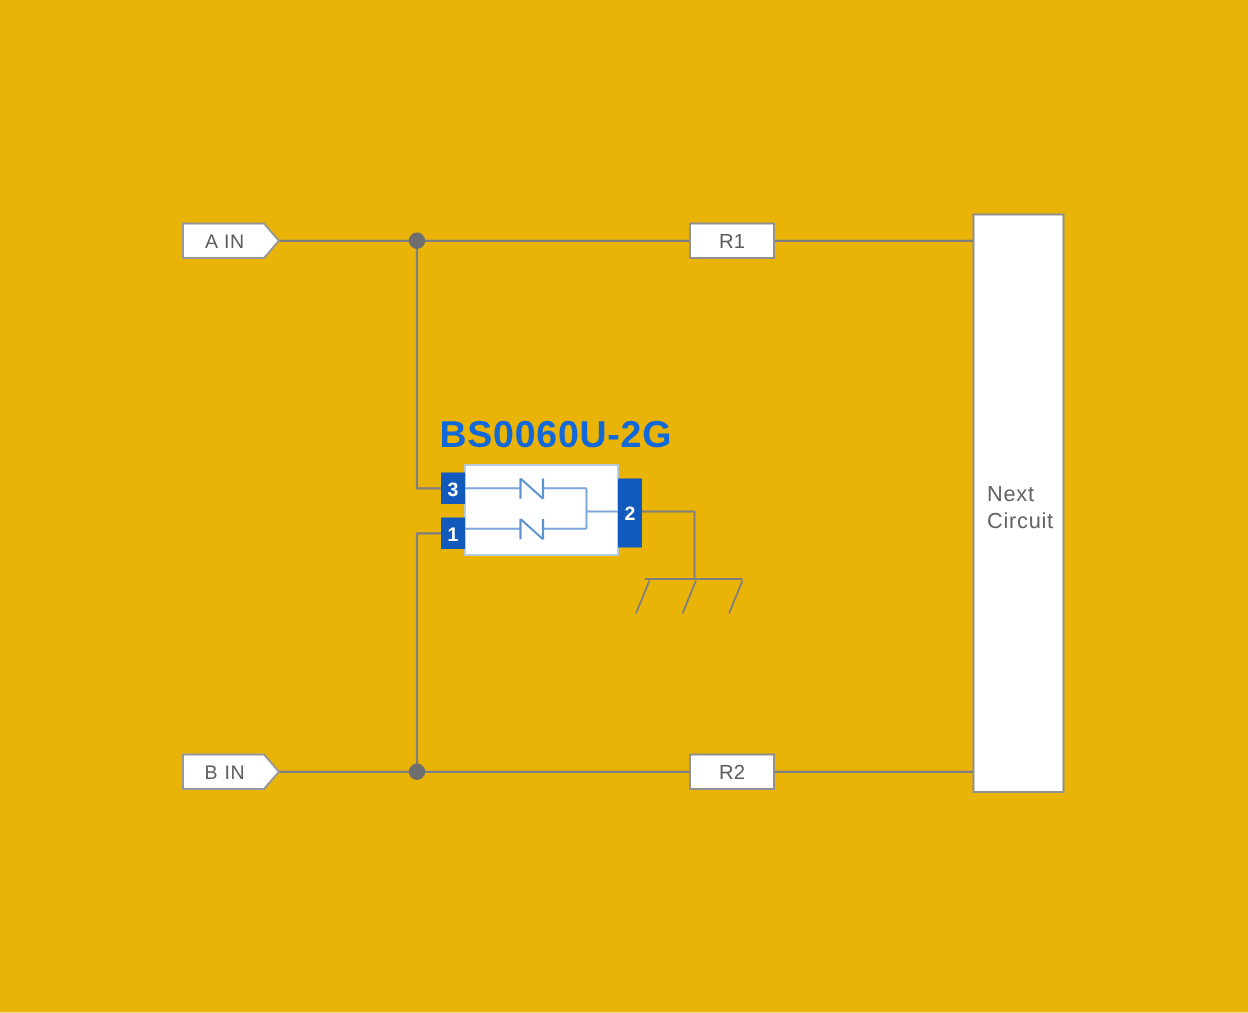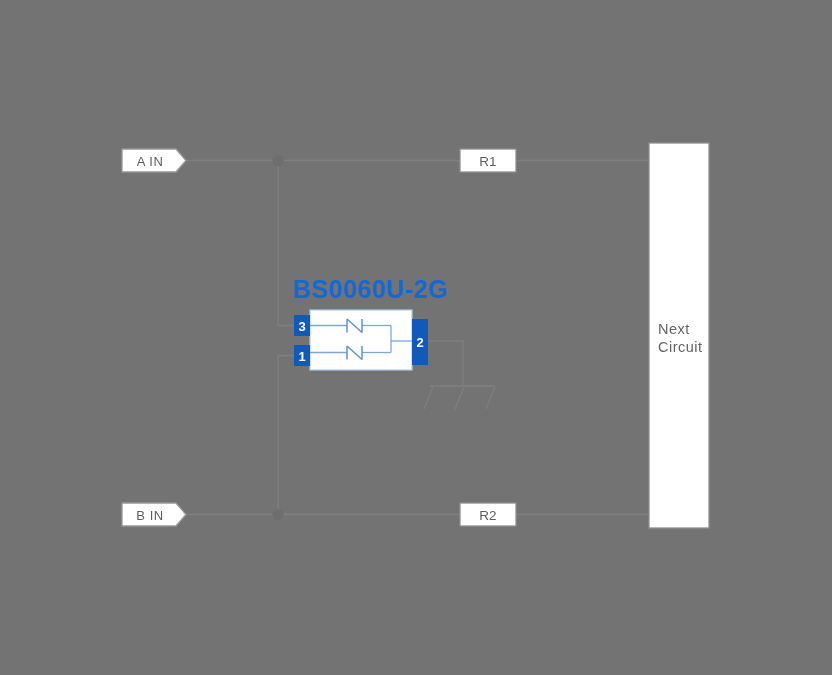--- a/index.html
+++ b/index.html
@@ -4,21 +4,21 @@
 <style>
   html, body {
     margin: 0;
     padding: 0;
     background: #ffffff;
   }
   .stage {
     position: relative;
     width: 832px;
     height: 675px;
-    background: #737373;
+    background: #eab308;
     overflow: hidden;
     font-family: "Liberation Sans", sans-serif;
   }
   svg text {
     font-family: "Liberation Sans", sans-serif;
   }
   
   .wire        { stroke: #7f7f7f; stroke-width: 1.5; fill: none; }
   .gbox        { fill: #ffffff; stroke: #8f8f8f; stroke-width: 1.3; }
   .tag-shape   { fill: #ffffff; stroke: #979797; stroke-width: 1.3; }

